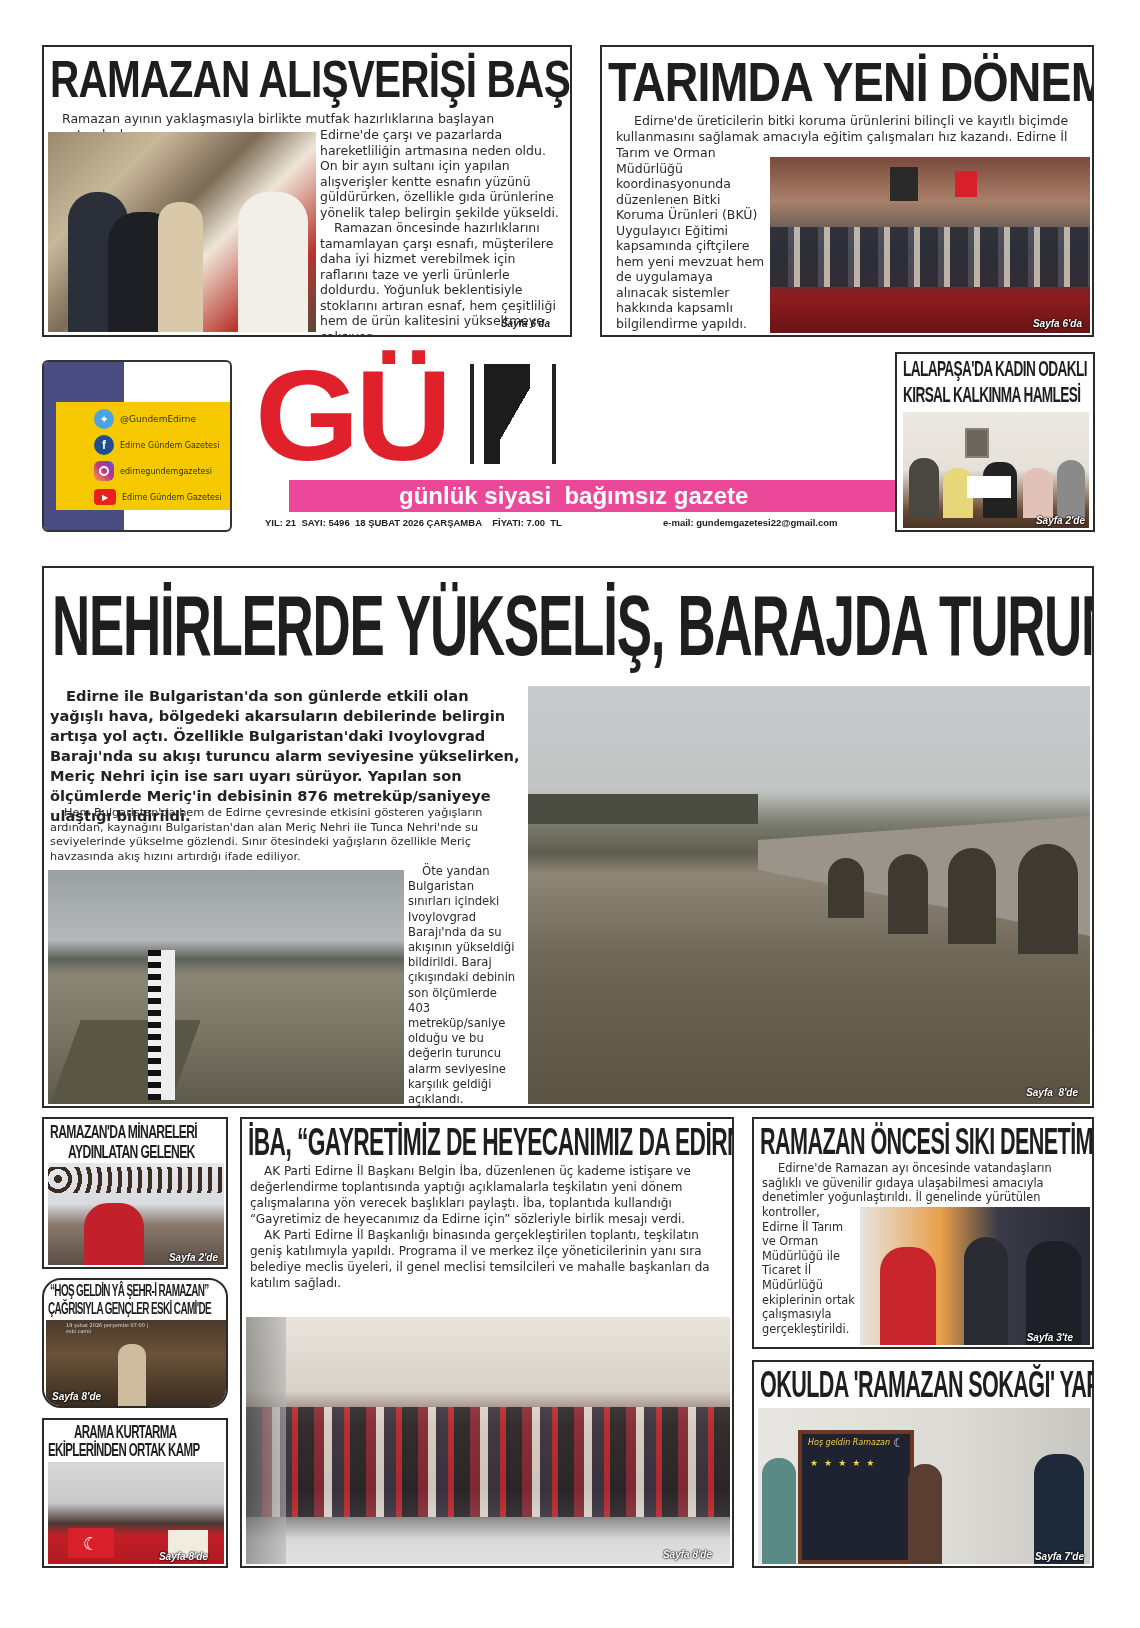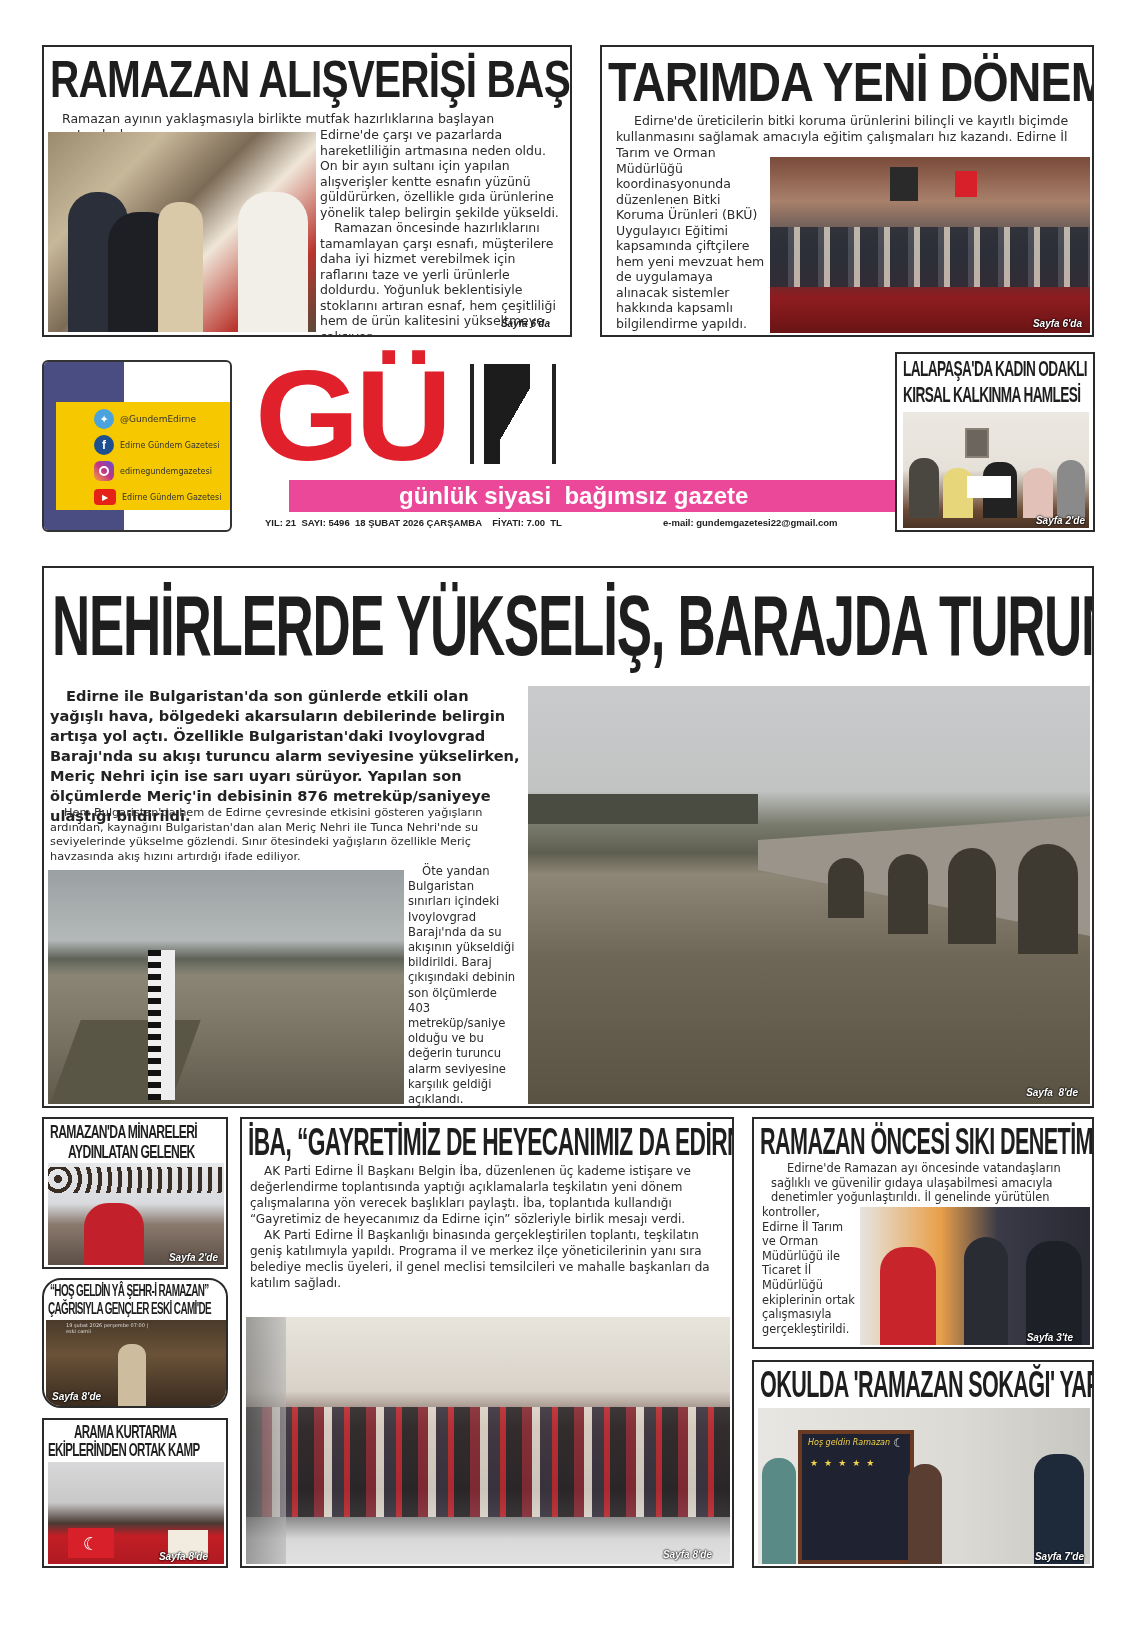--- a/index.html
+++ b/index.html
@@ -160,21 +160,21 @@
   </div>
   <div class="photo" style="left:4px;top:198px;width:484px;height:247px;background:linear-gradient(180deg,#e8e4dc 0%,#d8d2c8 30%,#6a4e46 45%,#2a262a 70%,#d8d8d8 90%,#e2e2e2 100%);">
     <div style="position:absolute;left:0;top:90px;width:484px;height:110px;background:repeating-linear-gradient(90deg,#2a2628 0 16px,#8a2a34 16px 26px,#e8e0d4 26px 34px,#3a3440 34px 46px,#c22a30 46px 52px);opacity:0.85;"></div>
     <div style="position:absolute;left:0;top:0;width:40px;height:247px;background:linear-gradient(90deg,#6a6a6a,#b4b4b4);opacity:0.6;"></div>
   </div>
   <div class="tag" style="right:20px;bottom:6px;">Sayfa 8'de</div>
 </div>
 
 <div class="box" style="left:752px;top:1117px;width:342px;height:232px;">
   <div class="head" style="position:absolute;left:6px;top:2px;font-size:36px;transform:scaleX(0.6);">RAMAZAN ÖNCESİ SIKI DENETİM</div>
-  <div class="body" style="position:absolute;left:8px;top:42px;width:326px;font-size:11.4px;line-height:14.6px;text-indent:16px;margin-left:9px;">Edirne'de Ramazan ayı öncesinde vatandaşların sağlıklı ve güvenilir gıdaya ulaşabilmesi amacıyla denetimler yoğunlaştırıldı. İl genelinde yürütülen</div>
+  <div class="body" style="position:absolute;left:8px;top:42px;width:326px;font-size:11.4px;line-height:14.6px;text-indent:16px;">Edirne'de Ramazan ayı öncesinde vatandaşların sağlıklı ve güvenilir gıdaya ulaşabilmesi amacıyla denetimler yoğunlaştırıldı. İl genelinde yürütülen</div>
   <div class="body" style="position:absolute;left:8px;top:86px;width:96px;font-size:11.4px;line-height:14.6px;">kontroller, Edirne İl Tarım ve Orman Müdürlüğü ile Ticaret İl Müdürlüğü ekiplerinin ortak çalışmasıyla gerçekleştirildi.</div>
   <div class="photo" style="left:106px;top:88px;width:230px;height:138px;background:linear-gradient(90deg,#e6e4e0 0%,#e8a04a 35%,#3a3a48 60%,#2a2a34 100%);">
     <div style="position:absolute;left:20px;top:40px;width:56px;height:98px;background:#c8242c;border-radius:24px 24px 0 0;"></div>
     <div style="position:absolute;left:104px;top:30px;width:44px;height:108px;background:#2a2c34;border-radius:22px 22px 0 0;"></div>
     <div style="position:absolute;left:166px;top:34px;width:56px;height:104px;background:#1e2028;border-radius:24px 24px 0 0;"></div>
   </div>
   <div class="tag" style="right:19px;bottom:4px;">Sayfa 3'te</div>
 </div>
 
 <div class="box" style="left:752px;top:1360px;width:342px;height:208px;">

